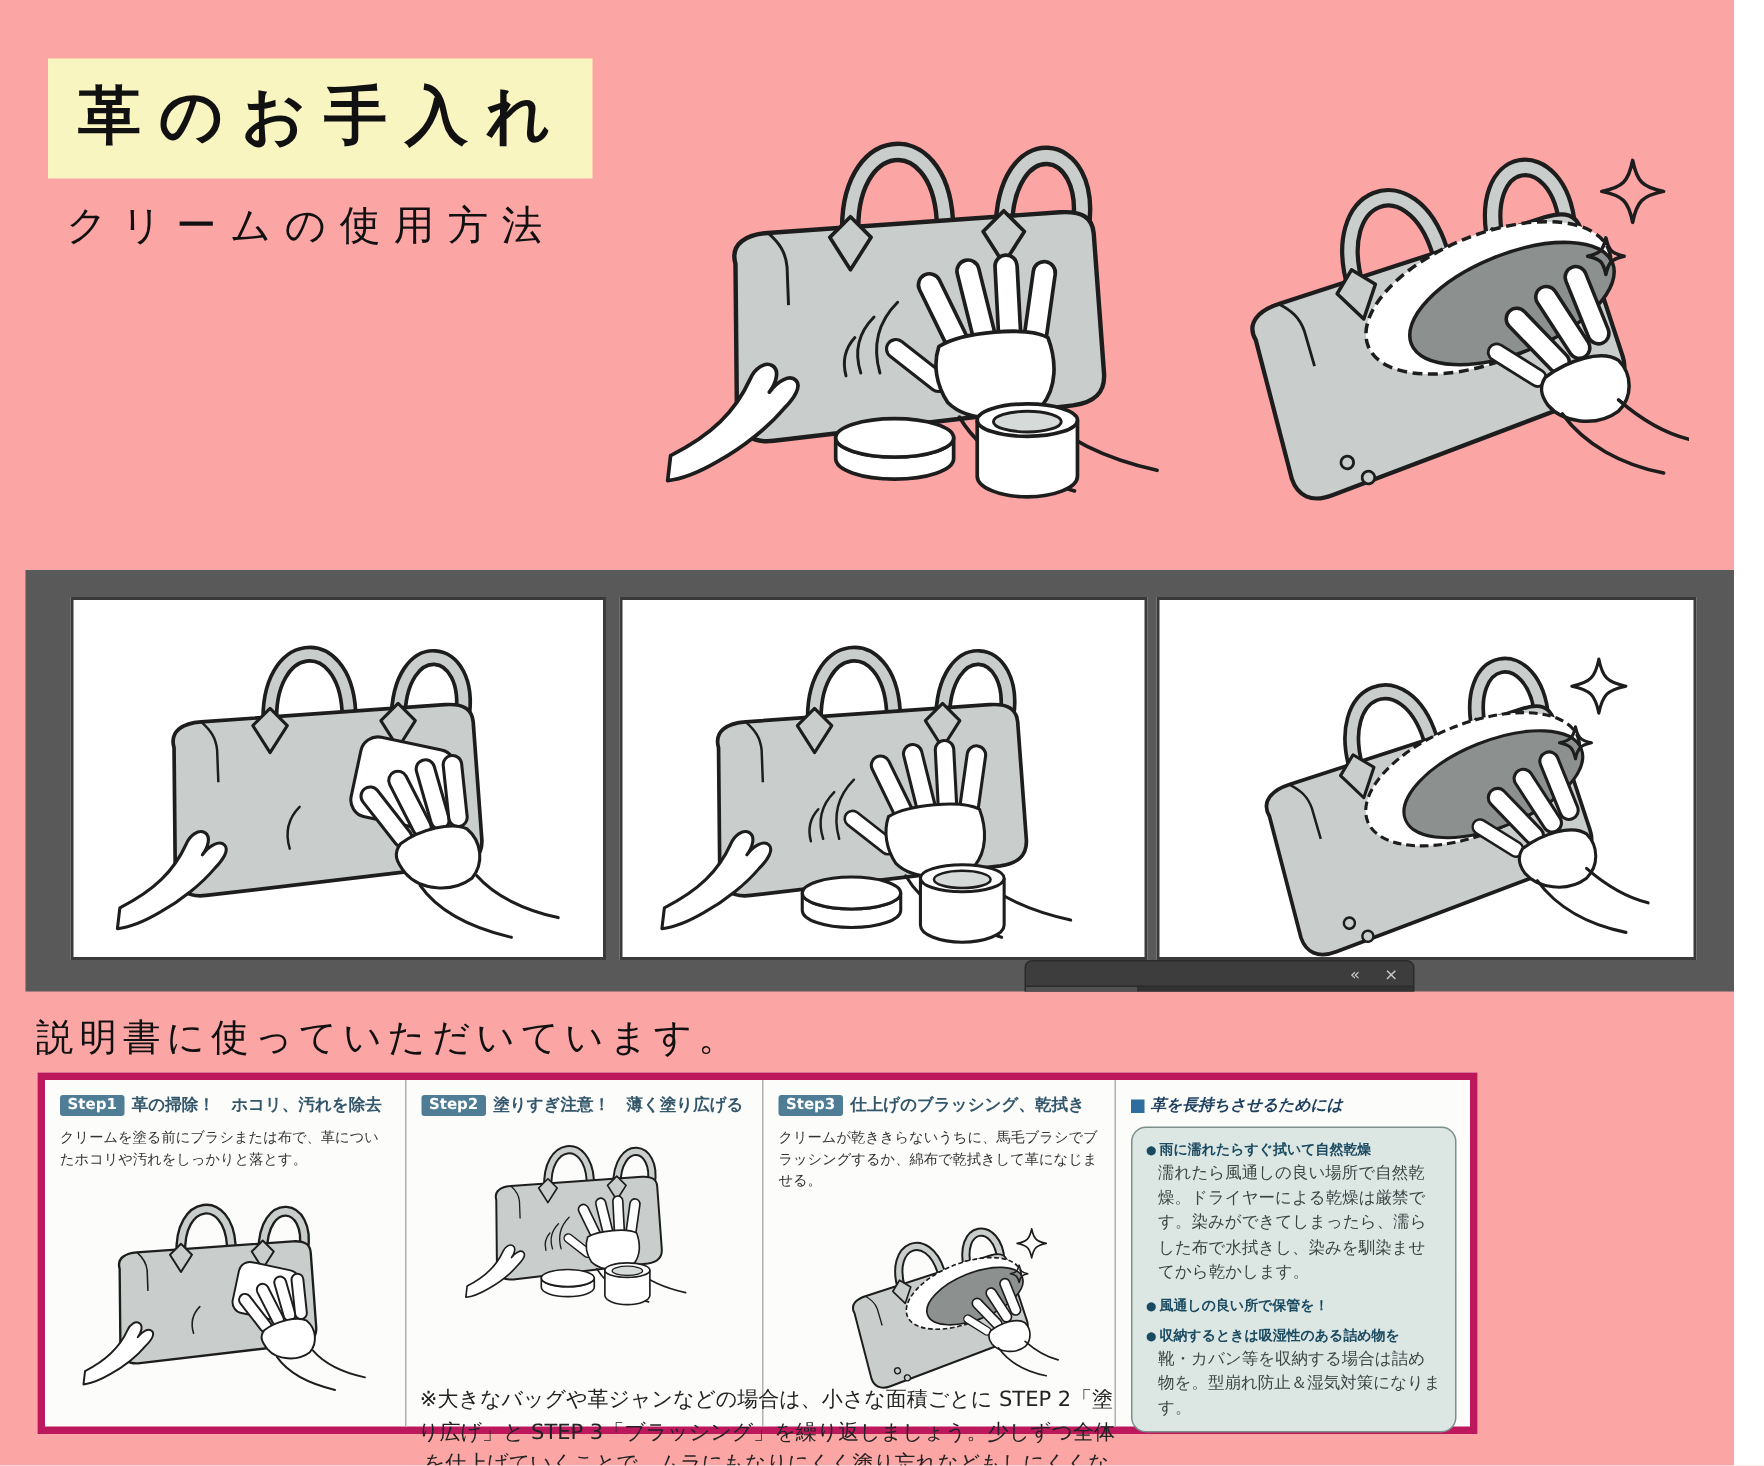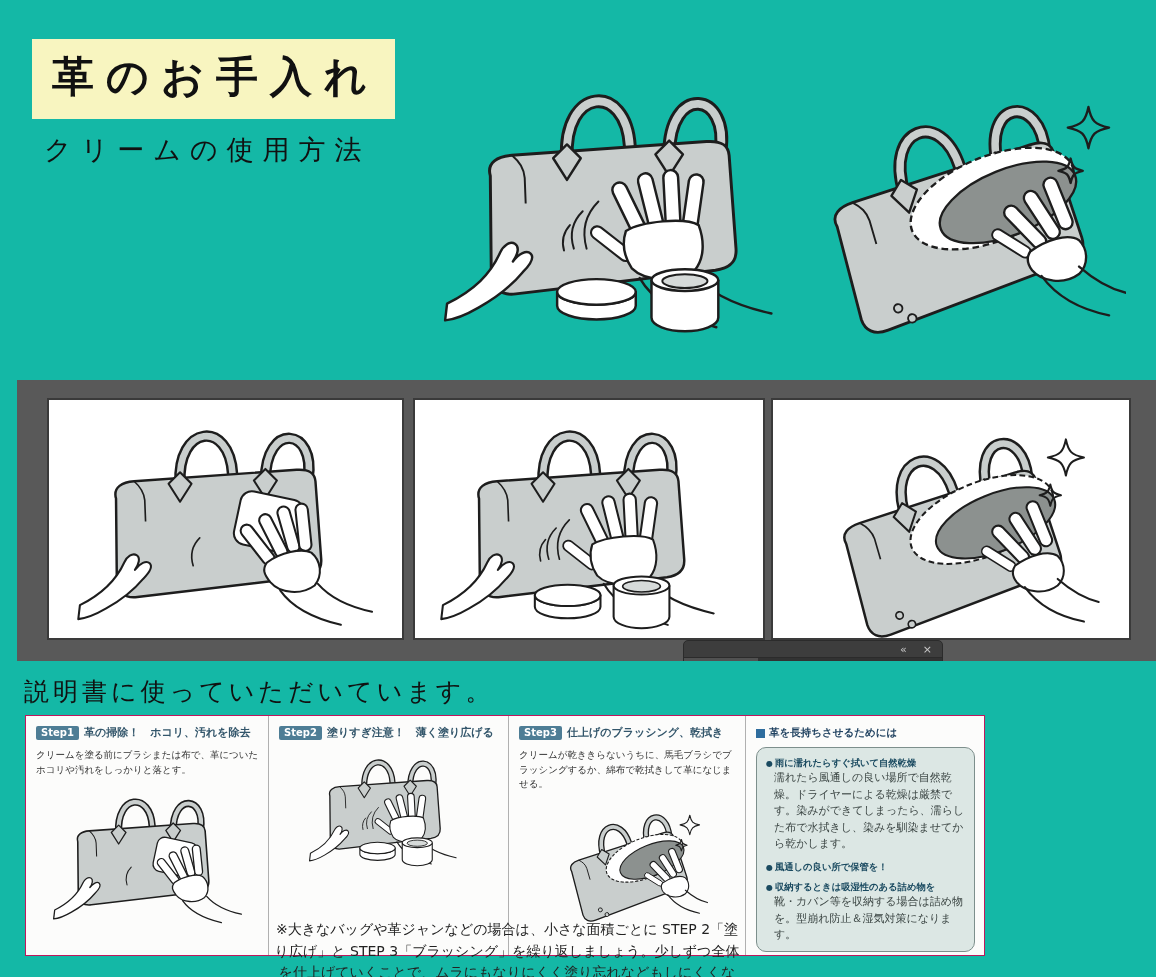--- a/index.html
+++ b/index.html
@@ -1,16 +1,16 @@
 <!DOCTYPE html>
 <html><head>
 <meta charset="utf-8">
 <style>
   html,body{margin:0;padding:0;background:#fff;}
-  .canvas{position:relative;width:1156px;height:977px;background:#14b8a6;overflow:hidden;
+  .canvas{position:relative;width:1156px;height:977px;background:#fca5a5;overflow:hidden;
           font-family:"DejaVu Sans","Liberation Sans",sans-serif;color:#111;}
   .abs{position:absolute;}
   .defs-holder{position:absolute;width:0;height:0;overflow:hidden;}
 
   .title-box{left:32px;top:39px;background:#f8f5c0;padding:10px 16px 14px 20px;}
   .title-box h1{margin:0;font-size:42px;font-weight:600;letter-spacing:12px;color:#111;white-space:nowrap;}
   .subtitle{left:44px;top:132px;font-size:27px;letter-spacing:9px;font-weight:500;white-space:nowrap;}
   .section-heading{left:24px;top:675px;font-size:25px;letter-spacing:4px;font-weight:500;white-space:nowrap;}
 
   .banner{left:17px;top:380px;width:1141px;height:281px;background:#595959;overflow:hidden;}
@@ -21,34 +21,34 @@
   .p3{left:754px;width:360px;}
 
   .overlay{position:absolute;left:666px;top:260px;width:260px;height:42px;background:#3d3d3d;
            border:1px solid #2b2b2b;border-radius:5px 5px 0 0;box-sizing:border-box;z-index:5;}
   .overlay-head{height:16px;display:flex;align-items:center;justify-content:flex-end;gap:16px;padding:0 10px;}
   .ov-btn{color:#c9c9c9;font-size:11px;line-height:11px;cursor:default;}
   .overlay-body{display:flex;height:24px;border-top:1px solid #2b2b2b;}
   .ov-tab{width:74px;background:#515151;position:relative;}
   .ov-rest{flex:1;background:#323232;}
 
-  .manual{left:25px;top:715px;width:960px;height:241px;background:#fcfcfb;border:1px solid #be185d;
+  .manual{left:25px;top:715px;width:960px;height:241px;background:#fcfcfb;border:5px solid #be185d;
           box-sizing:border-box;display:flex;position:absolute;}
   .col{position:relative;box-sizing:border-box;padding:10px 9px 6px 10px;}
   .col.divider{border-right:1px solid #b0b0b0;}
   .c1{width:243px;} .c2{width:240px;} .c3{width:237px;} .c4{width:238px;}
   .step-head{display:flex;align-items:flex-start;gap:5px;white-space:nowrap;}
   .badge{background:#4e7d95;color:#fff;font-size:10px;font-weight:bold;padding:1px 5px 2px;border-radius:2px;}
   .step-title{font-size:11px;font-weight:bold;color:#33566b;line-height:1.35;}
   .step-body{margin-top:7px;font-size:9.5px;line-height:1.55;color:#333;}
   .step-illo{display:flex;justify-content:center;margin-top:2px;}
   .footnote{position:absolute;left:247px;top:203px;width:468px;font-size:14px;line-height:1.55;
             color:#222;text-align:center;z-index:3;}
 
-  .tips-head{font-size:10.5px;font-weight:bold;color:#1d3f5e;display:flex;align-items:center;gap:4px;}
+  .tips-head{font-size:10.5px;font-weight:bold;color:#1d3f5e;display:flex;align-items:center;gap:4px;font-style:italic;}
   .tips-square{width:9px;height:9px;background:#2f6d9e;display:inline-block;flex:0 0 auto;}
   .tips-box{margin-top:7px;background:#dce7e4;border:1.5px solid #7d8f8c;border-radius:10px;padding:8px 9px 7px;}
   .tip{margin-bottom:7px;}
   .tip:last-child{margin-bottom:0;}
   .tip-title{font-size:9.3px;font-weight:bold;color:#1a4a60;line-height:1.4;}
   .tip-marker{margin-right:2px;font-size:8px;}
   .tip-body{font-size:11px;line-height:1.5;color:#3c4644;margin-top:1px;padding-left:8px;}
 </style>
 </head>
 <body>

